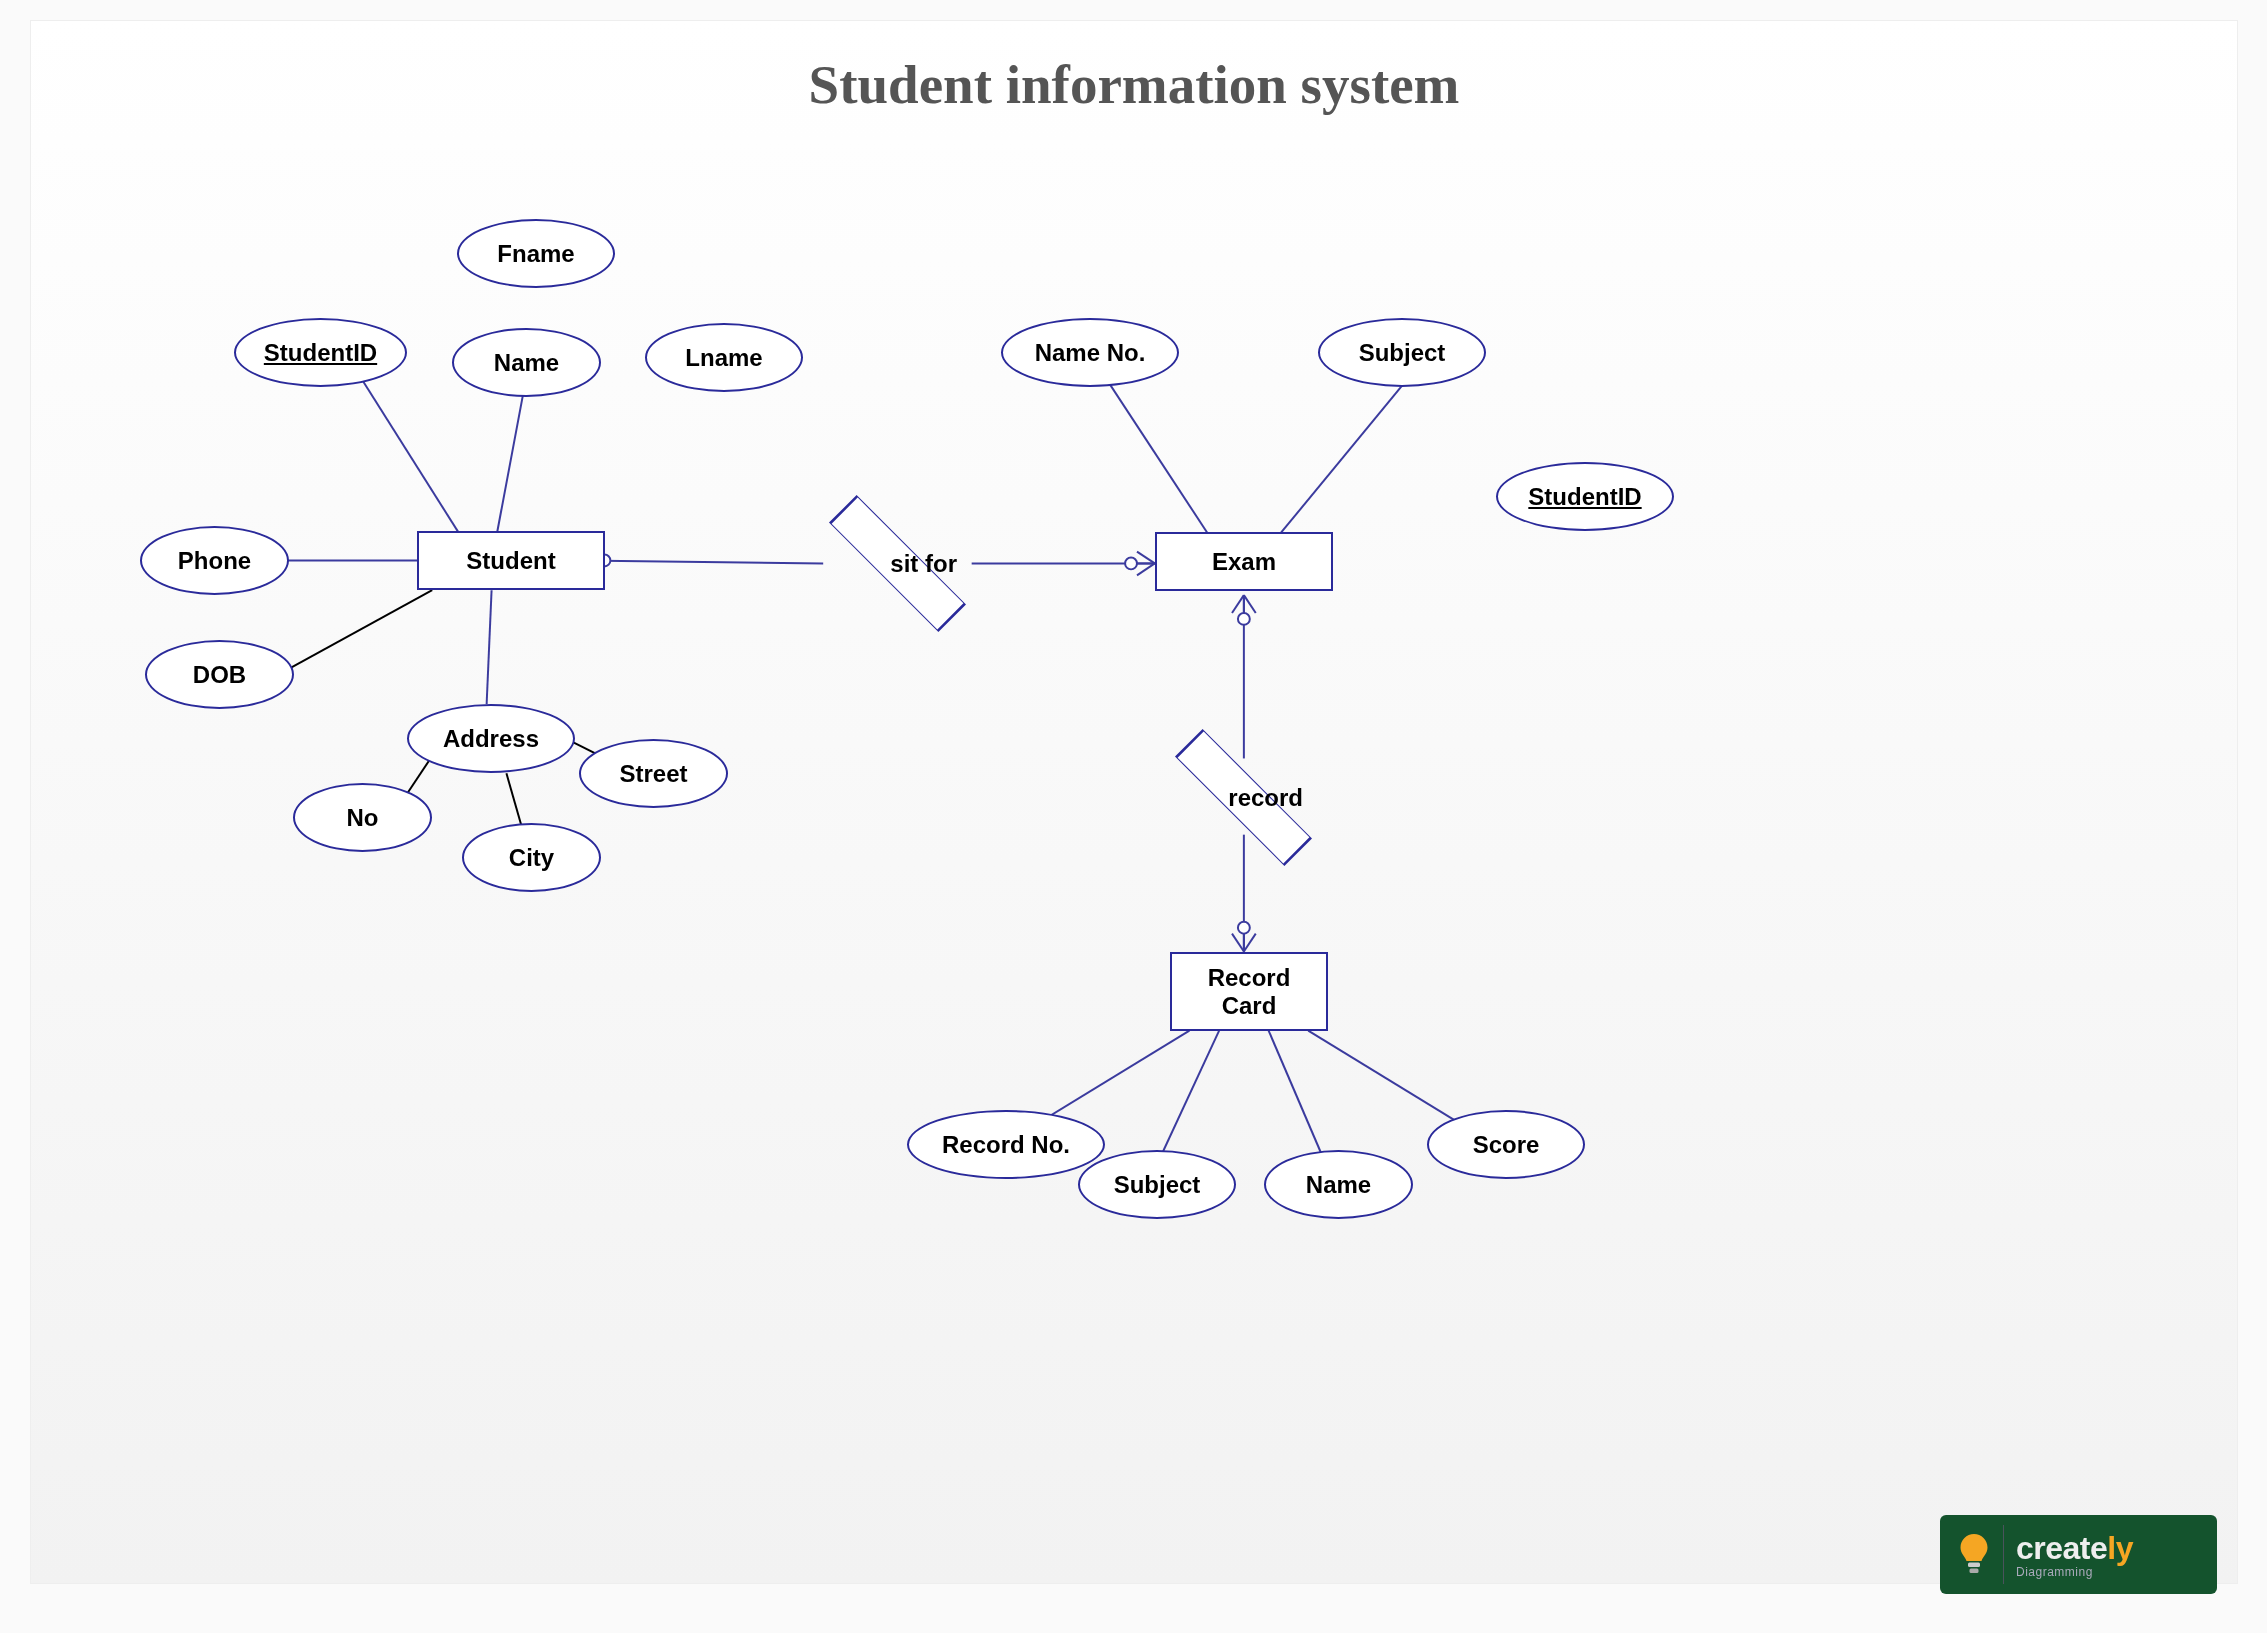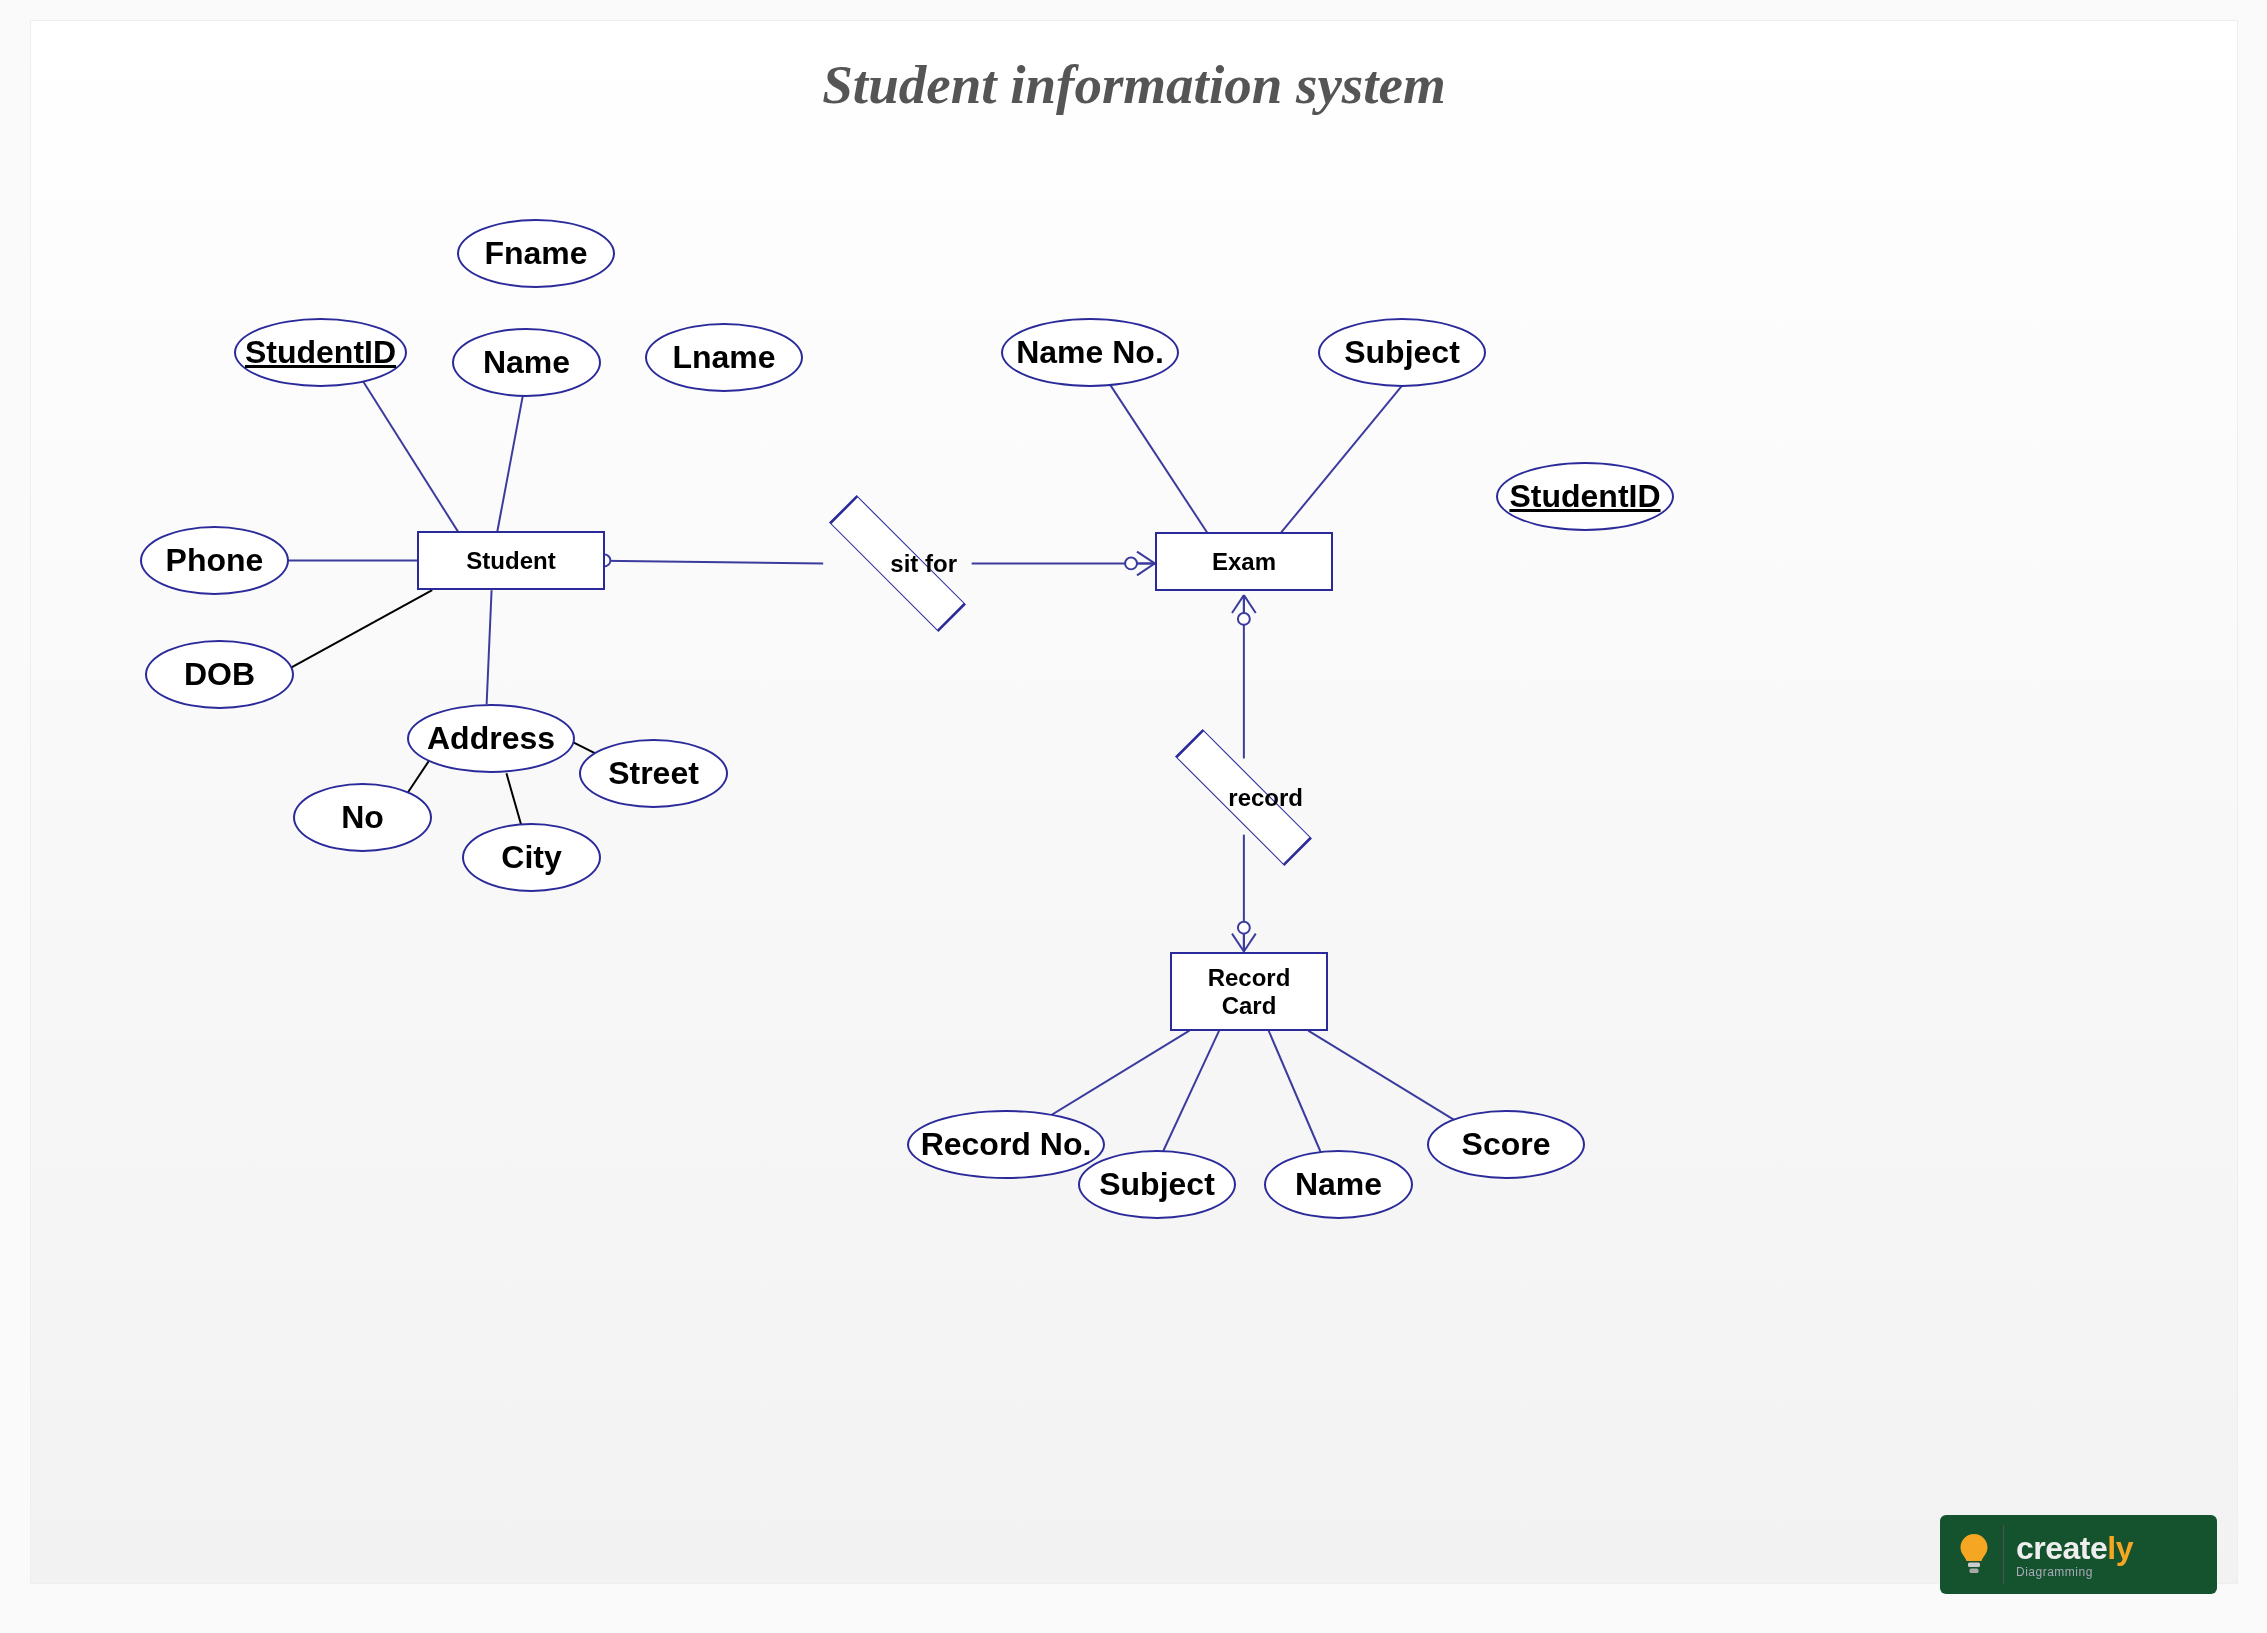--- a/index.html
+++ b/index.html
@@ -20,21 +20,20 @@
       background: linear-gradient(180deg, #ffffff 0%, #f2f2f2 100%);
       border: 1px solid #eee;
     }
     .title {
       position: absolute;
       top: 32px;
       left: 0;
       width: 100%;
       text-align: center;
       font-size: 55px;
-      font-style: italic;
       font-weight: 600;
       color: #555;
       font-family: Georgia, 'Times New Roman', serif;
     }
     svg.edges {
       position: absolute;
       left: 0; top: 0;
       width: 100%; height: 100%;
       pointer-events: none;
     }
@@ -52,21 +51,21 @@
     }
     .attr {
       position: absolute;
       background: #fff;
       border: 2px solid #2a2a9a;
       border-radius: 50%;
       display: flex;
       align-items: center;
       justify-content: center;
       text-align: left;
-      font-size: 32px;
+      font-size: 24px;
       font-weight: bold;
     }
     .attr.key span { text-decoration: underline; }
     .diamond-wrap { position: absolute; }
     .diamond {
       position: absolute;
       left: 0; top: 0; width: 100%; height: 100%;
       background: #fff;
       border: 2px solid #2a2a9a;
       transform: rotate(45deg) scaleX(1.3) scaleY(0.55);

